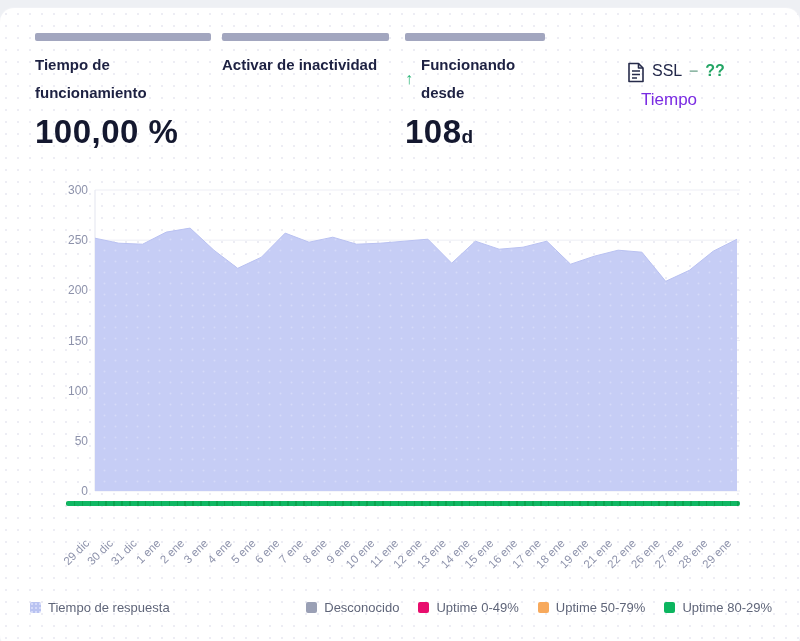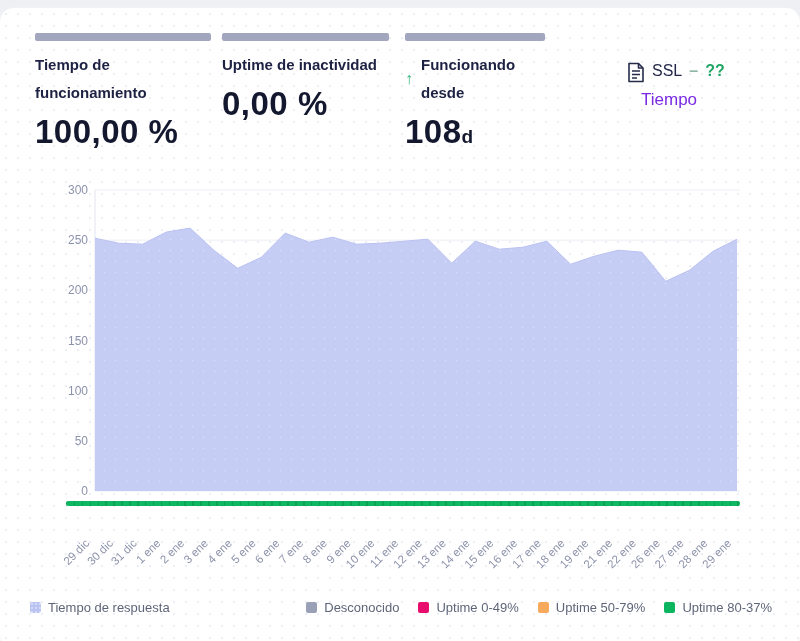--- a/index.html
+++ b/index.html
@@ -43,22 +43,21 @@
 <div class="page">
 
   <div class="stat-card" style="left:35px;width:176px;">
     <div class="stat-bar"></div>
     <div class="stat-title">Tiempo de funcionamiento</div>
     <div class="stat-value">100,00 %</div>
   </div>
 
   <div class="stat-card" style="left:222px;width:167px;">
     <div class="stat-bar"></div>
-    <div class="stat-title">Uptime de inactividad</div>
-    <div class="stat-value">0,00 %</div>
+    <div class="stat-title">Activar de inactividad</div>
   </div>
 
   <div class="stat-card" style="left:405px;width:140px;">
     <div class="stat-bar"></div>
     <div class="title-row">
       <span class="up-arrow">↑</span>
       <span class="stat-title">Funcionando desde</span>
     </div>
     <div class="stat-value"><span>108</span><span class="stat-unit">d</span></div>
   </div>
@@ -157,17 +156,17 @@
       <div class="legend-item">
         <span class="swatch" style="background: rgb(232, 13, 109);"></span>
         <span>Uptime 0-49%</span>
       </div>
       <div class="legend-item">
         <span class="swatch" style="background: rgb(247, 169, 92);"></span>
         <span>Uptime 50-79%</span>
       </div>
       <div class="legend-item">
         <span class="swatch" style="background: rgb(12, 181, 95);"></span>
-        <span>Uptime 80-37%</span>
+        <span>Uptime 80-29%</span>
       </div>
     </div>
 
 </div>
 
 </body></html>

